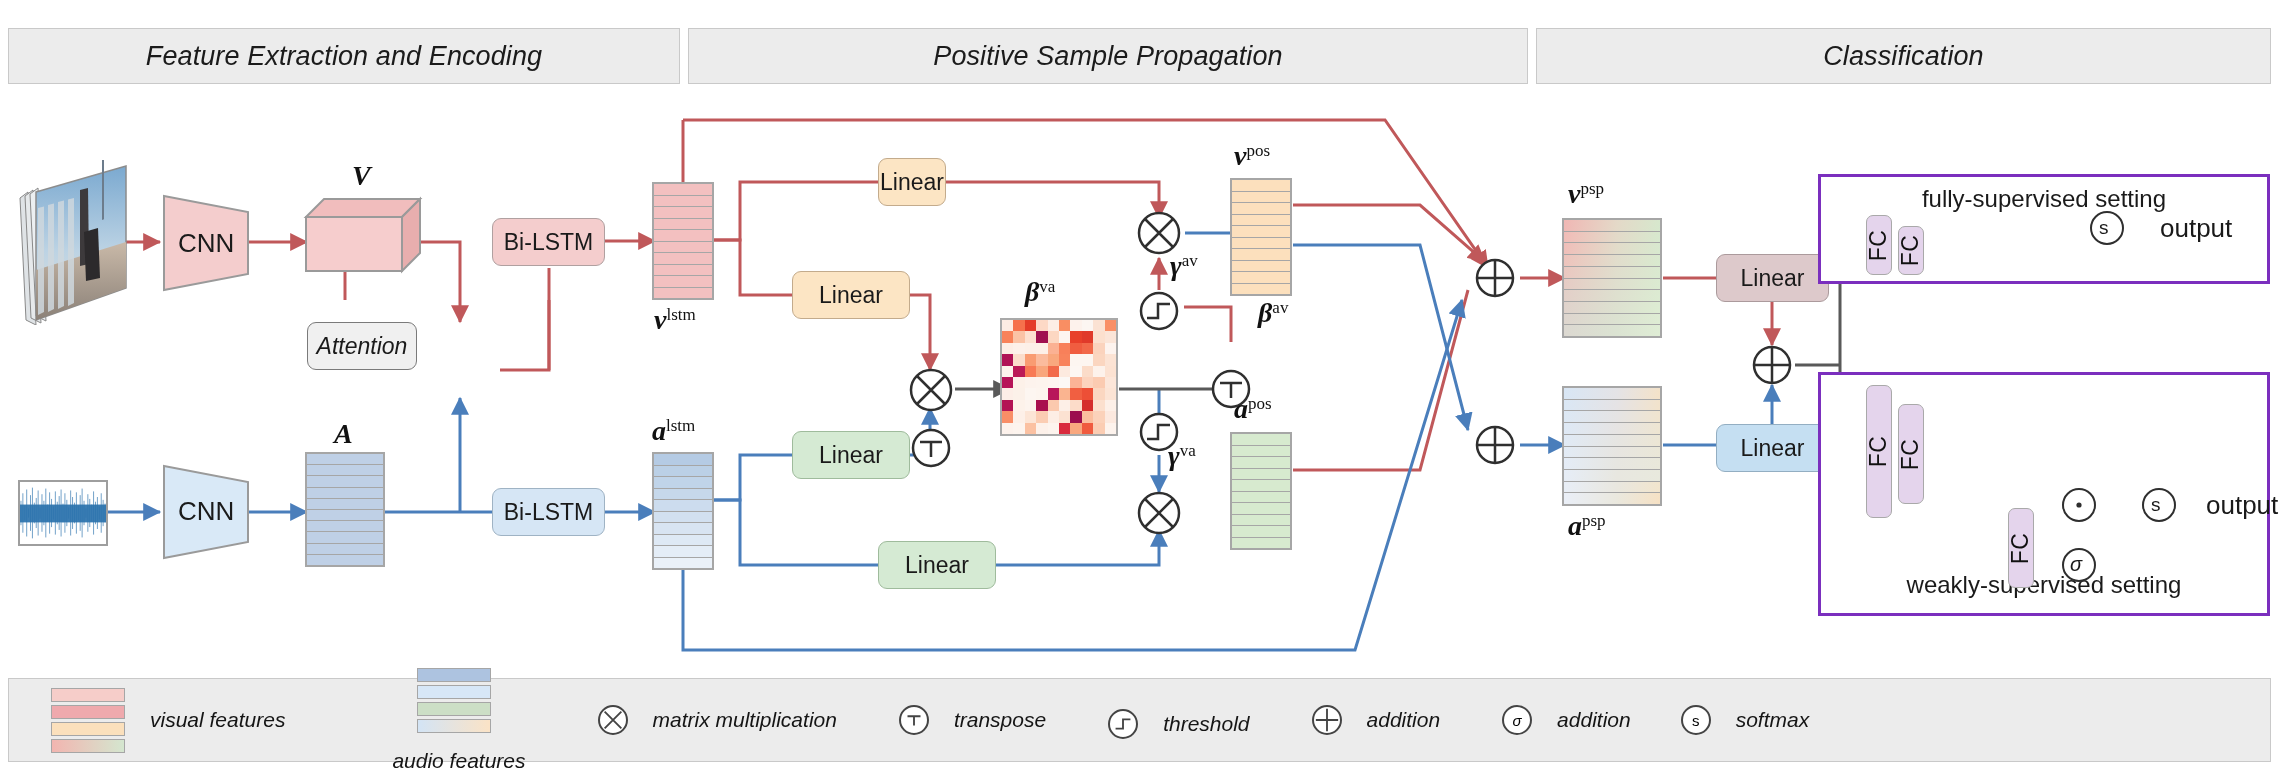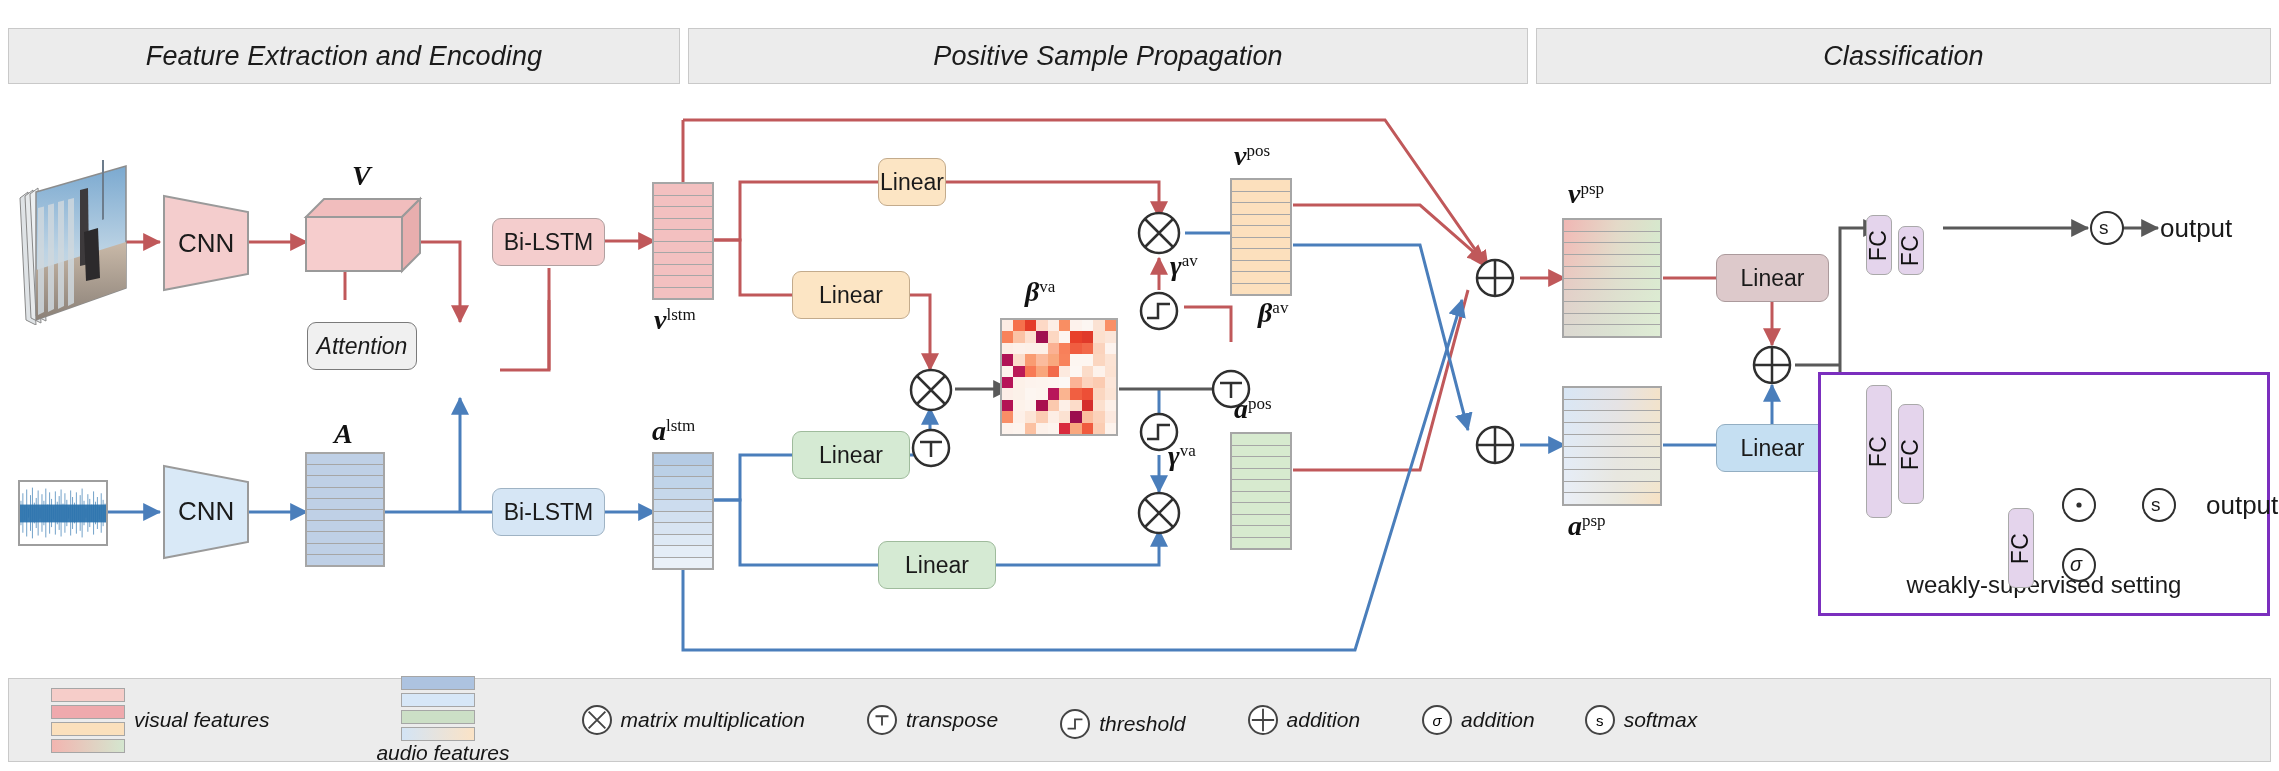--- a/index.html
+++ b/index.html
@@ -131,21 +131,21 @@
 
   
   #legend {
     position: absolute;
     left: 8px; top: 678px;
     width: 2263px; height: 84px;
     background: #ececec;
     border: 1px solid #c9c9c9;
     display: flex; align-items: center;
   }
-  .lg-item { display:flex; align-items:center; white-space:nowrap; }
+  .lg-item { display:flex; align-items:center; white-space:nowrap;gap:16px; }
   .lg-text {
     font-style: italic; font-size: 21px; color:#151515; margin-left: 9px;
   }
   .lg-swatch {
     width: 74px; display:flex; flex-direction:column; gap:3px;
   }
   .lg-swatch i {
     height: 14px; border: 1px solid #a6a6a6; display:block;
   }
   .lg-op {
@@ -652,20 +652,23 @@
   </div>
   <div class="rbox lblue" style="left:1716px; top:424px; width:113px; height:48px;">
     <span>Linear</span>
   </div>
 
   <svg class="abs" style="left:1749px; top:342px;" width="46" height="46" viewBox="0 0 46 46">
     <circle cx="23" cy="23" r="18" fill="#fff" stroke="#2f2f2f" stroke-width="2.5"></circle>
     <path d="M5,23 L41,23 M23,5 L23,41" stroke="#2f2f2f" stroke-width="2.5"></path>
   </svg>
 
+  <div class="setting" style="left:1818px; top:174px; width:452px; height:110px;">
+    <div class="cap" style="top:8px;">fully-supervised setting</div>
+  </div>
   <div class="fc" style="left:1866px; top:215px; width:26px; height:60px;">
     <span>FC</span>
   </div>
   <div class="fc" style="left:1898px; top:226px; width:26px; height:49px;">
     <span>FC</span>
   </div>
   <svg class="abs" style="left:2088px; top:209px;" width="38" height="38" viewBox="0 0 38 38">
     <circle cx="19" cy="19" r="16" fill="#fff" stroke="#2f2f2f" stroke-width="2"></circle>
   </svg>
   <div class="plain" style="left:2099px; top:217px; font-size:19px;">s</div>

